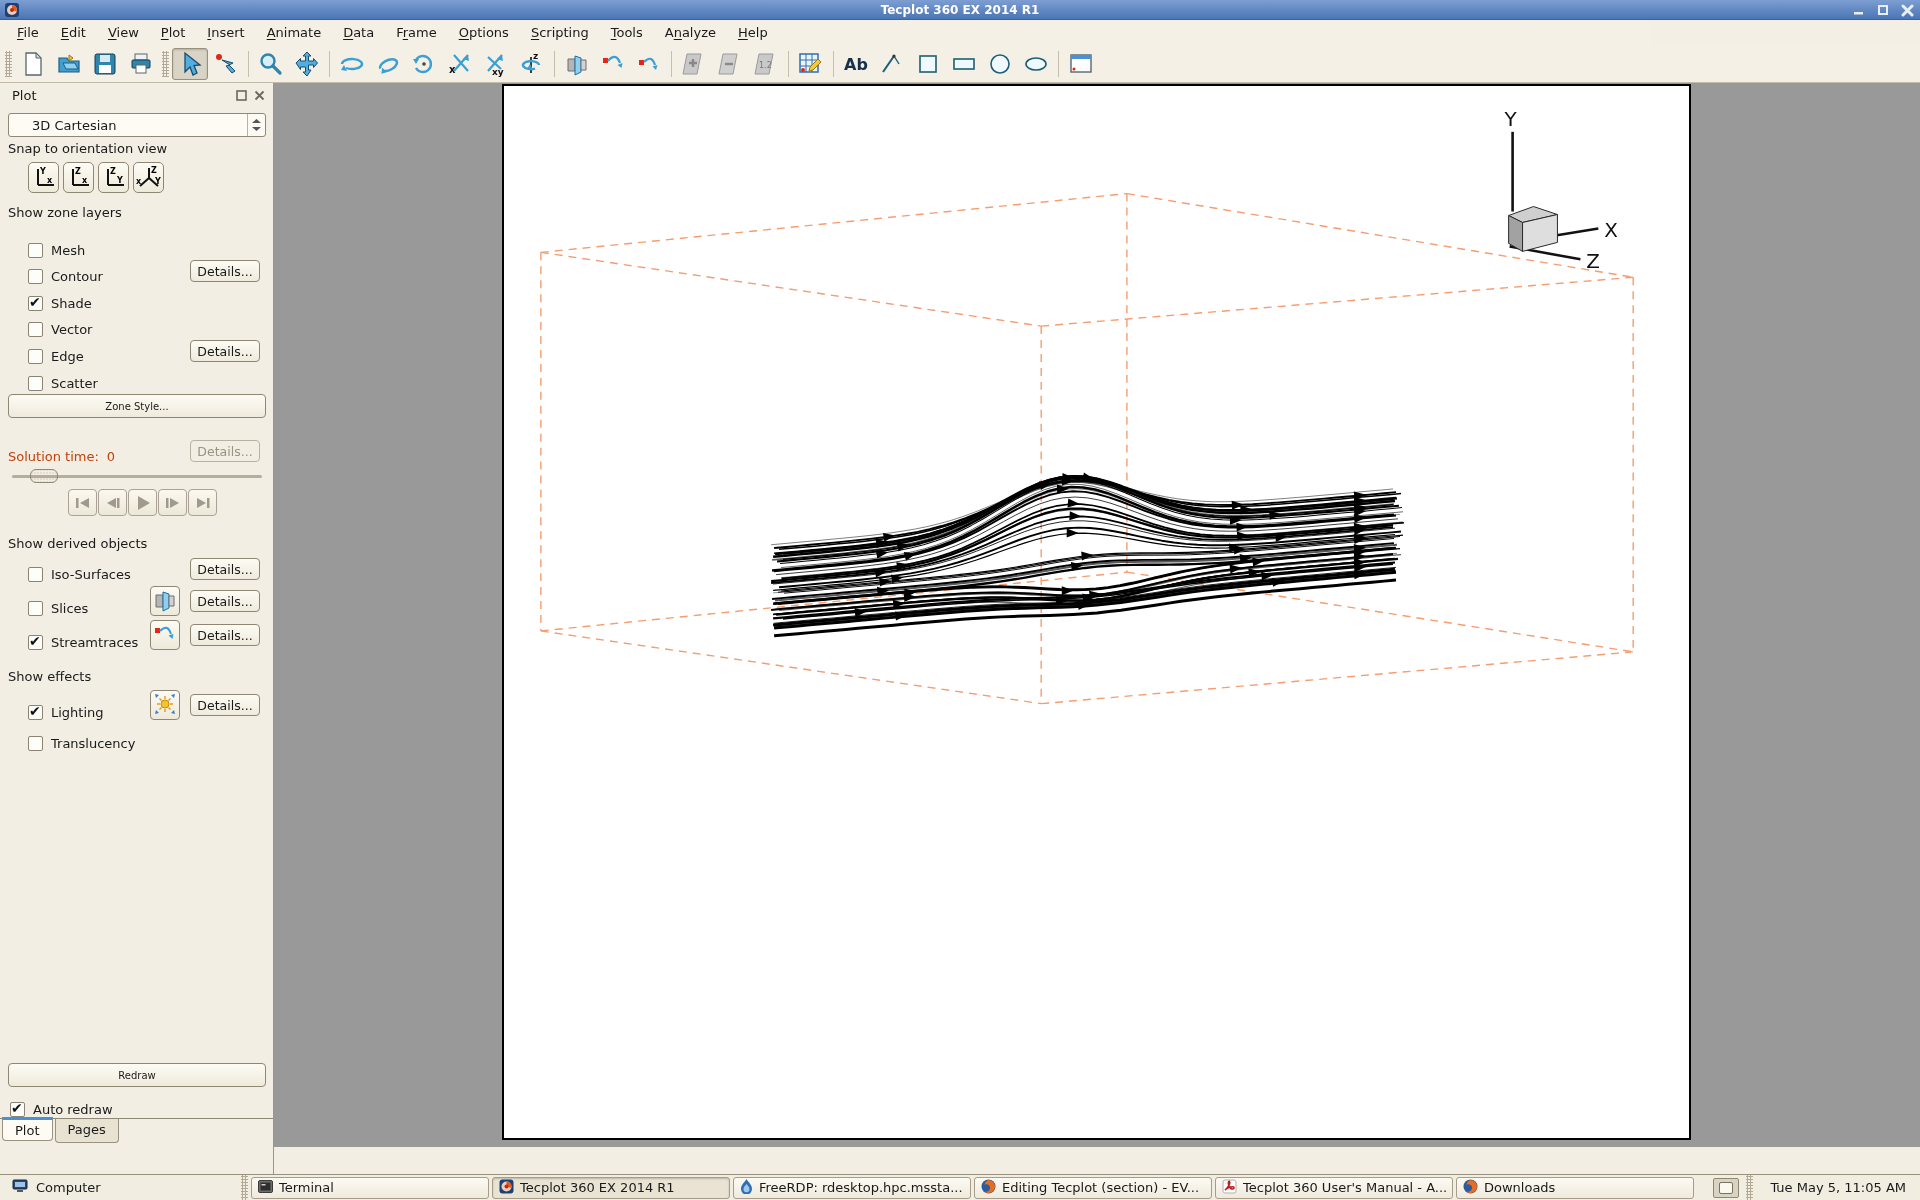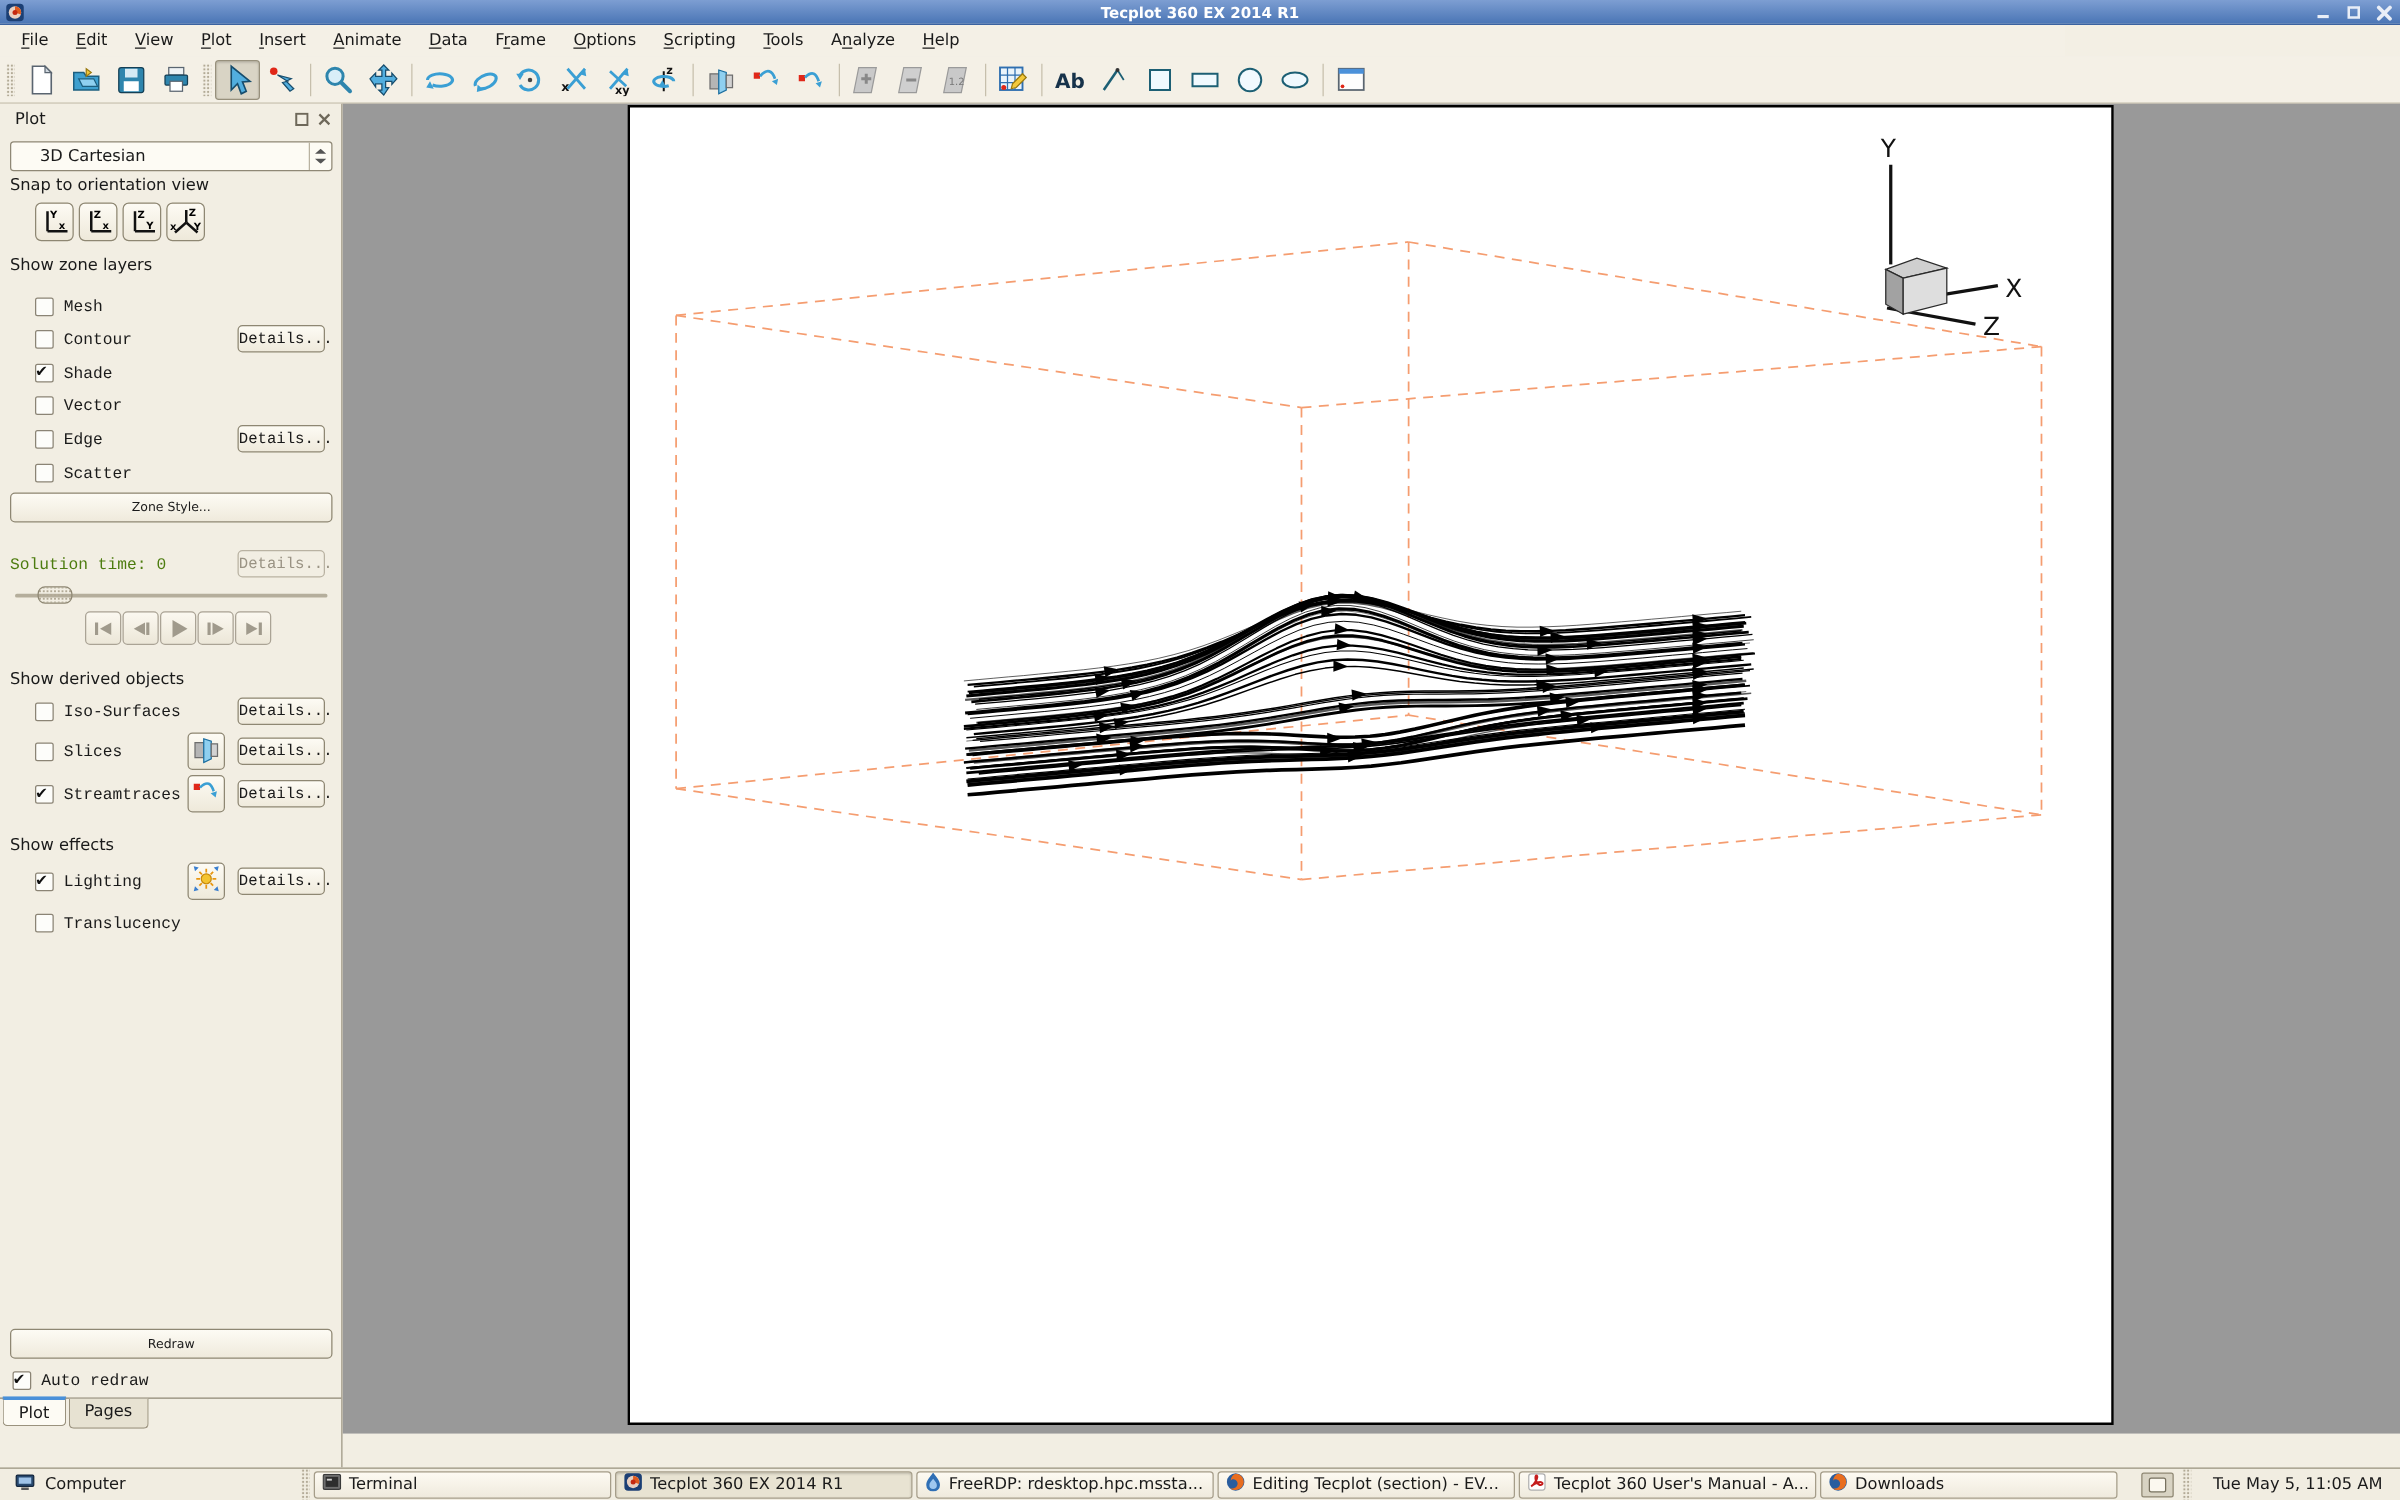--- a/index.html
+++ b/index.html
@@ -40,27 +40,27 @@
   .panel-title{position:absolute;left:12px;top:5px;}
   .panel-btns{position:absolute;right:8px;top:6px;display:flex;gap:6px;}
   .panel-mini{width:12px;height:12px;display:grid;place-items:center;}
 
   .combo{position:absolute;left:8px;top:30px;width:258px;height:24px;background:#fdfbf4;
     border:1px solid #8f8876;border-radius:3px;display:flex;align-items:center;}
   .combo-value{padding-left:23px;flex:1;}
   .combo-stepper{width:18px;height:100%;border-left:1px solid #b9b2a0;display:grid;place-items:center;}
 
   .side-label{position:absolute;left:8px;}
-  .gray-text{color:#4d7c0f;}
+  .gray-text{color:#c2410c;}
 
   .snapbar{position:absolute;left:28px;top:79px;display:flex;gap:4px;}
   .snap-btn{width:31px;height:31px;background:linear-gradient(#fdfbf4,#eee9da);
     border:1px solid #8e8773;border-radius:5px;display:grid;place-items:center;}
 
-  .srow{position:absolute;left:0;width:100%;height:26px;display:flex;align-items:center;padding-left:28px;font-family:Liberation Mono, monospace;}
+  .srow{position:absolute;left:0;width:100%;height:26px;display:flex;align-items:flex-end;padding-left:28px;}
   .srow.tall{height:30px;}
   .checkbox{width:15px;height:15px;background:#fdfdfa;border:1px solid #8b8475;border-radius:2px;
     position:relative;flex:0 0 auto;}
   .checkbox.checked::after{content:"\2714";position:absolute;left:0px;top:-3px;font-size:14px;
     font-weight:bold;color:#101010;}
   .cblabel{margin-left:8px;white-space:nowrap;}
   .details{position:absolute;left:190px;top:50%;transform:translateY(-50%);width:70px;height:22px;
     background:linear-gradient(#fdfbf4,#efeadc);border:1px solid #8e8773;border-radius:4px;
     font-size:12.5px;font-family:inherit;color:#1a1a1a;}
   .details.disabled{color:#9a9384;border-color:#b9b2a2;background:#f2eee3;}

